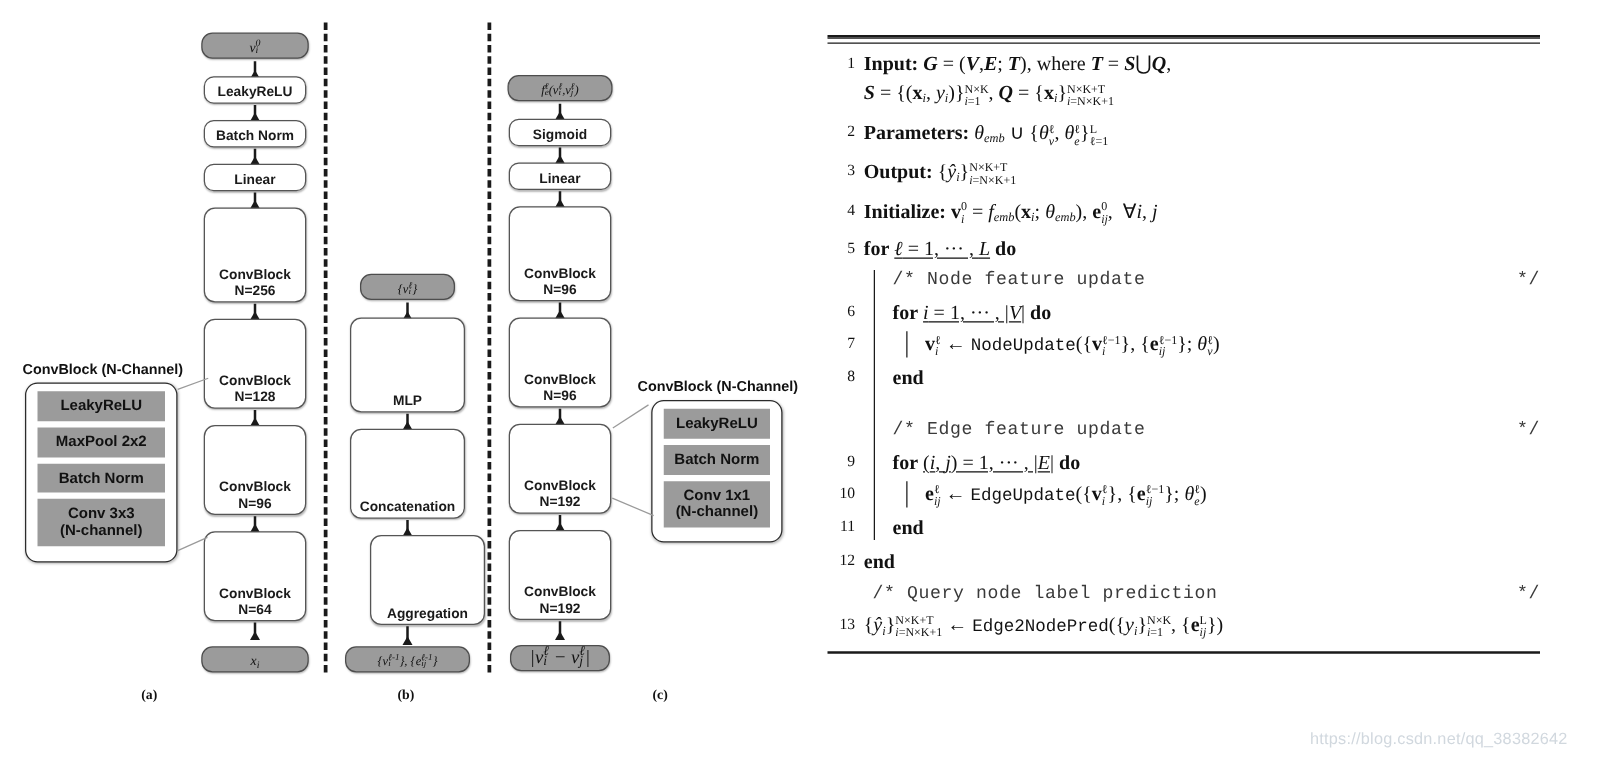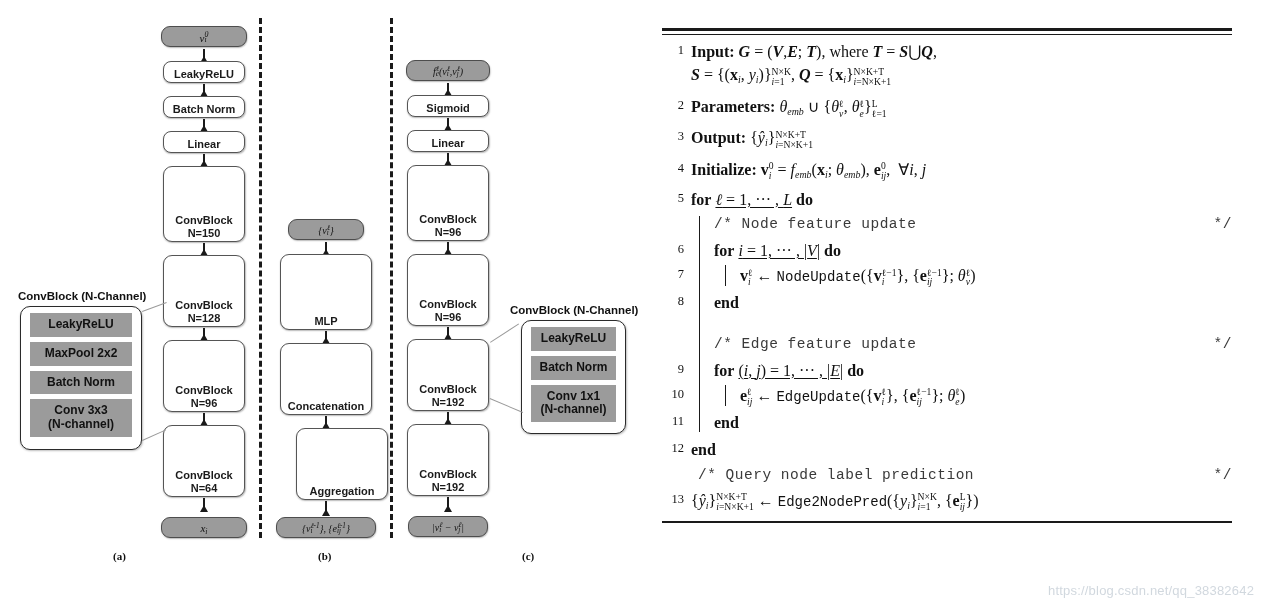--- a/index.html
+++ b/index.html
@@ -183,21 +183,21 @@
         </div>
 
       <div class="node small" style="left:163px;top:131px;width:82px;height:22px">Linear</div>
       <div class="arrow" style="left:204px;top:154px;height:12px">
         <div class="shaft" style="height:12px"></div>
           <div class="head"></div>
         </div>
 
       <div class="node" style="left:163px;top:166px;width:82px;height:76px">
         <div><span>ConvBlock</span><br>
-             <span>N=150</span></div>
+             <span>N=256</span></div>
       </div>
       <div class="arrow" style="left:204px;top:243px;height:12px">
         <div class="shaft" style="height:12px"></div>
           <div class="head"></div>
         </div>
 
       <div class="node" style="left:163px;top:255px;width:82px;height:72px">
         <div><span>ConvBlock</span><br>
              <span>N=128</span></div>
       </div>
@@ -331,21 +331,21 @@
       <div class="node" style="left:407px;top:424px;width:82px;height:72px">
         <div><span>ConvBlock</span><br>
              <span>N=192</span></div>
       </div>
       <div class="arrow" style="left:448px;top:497px;height:14px">
         <div class="shaft" style="height:14px"></div>
           <div class="head"></div>
         </div>
 
       <div class="node io" style="left:408px;top:516px;width:80px;height:21px">
-        <span style="font-size:10px">|<span class="it">v</span><span class="supsub">ℓ<br><span style="position:relative;top:-2px">i</span></span> − <span class="it">v</span><span class="supsub">ℓ<br><span style="position:relative;top:-2px">j</span></span>|</span>
+        <span style="font-size:15px">|<span class="it">v</span><span class="supsub">ℓ<br><span style="position:relative;top:-2px">i</span></span> − <span class="it">v</span><span class="supsub">ℓ<br><span style="position:relative;top:-2px">j</span></span>|</span>
       </div>
 
       <div class="callout-title" style="left:510px;top:304px">ConvBlock (N-Channel)</div>
       <div class="callout" style="left:521px;top:320px;width:105px;height:114px">
         <div class="row">LeakyReLU</div>
         <div class="row">Batch Norm</div>
         <div class="row">Conv 1x1<br>(N-channel)</div>
       </div>
       <div class="leader" style="left:490px;top:342px;width:34px;transform:rotate(-33deg)"></div>
       <div class="leader" style="left:490px;top:398px;width:36px;transform:rotate(23deg)"></div>

